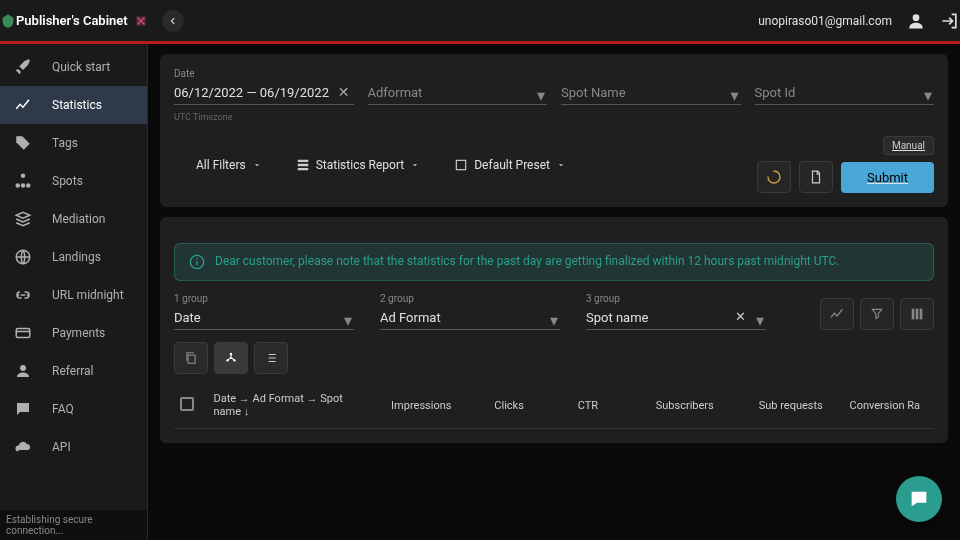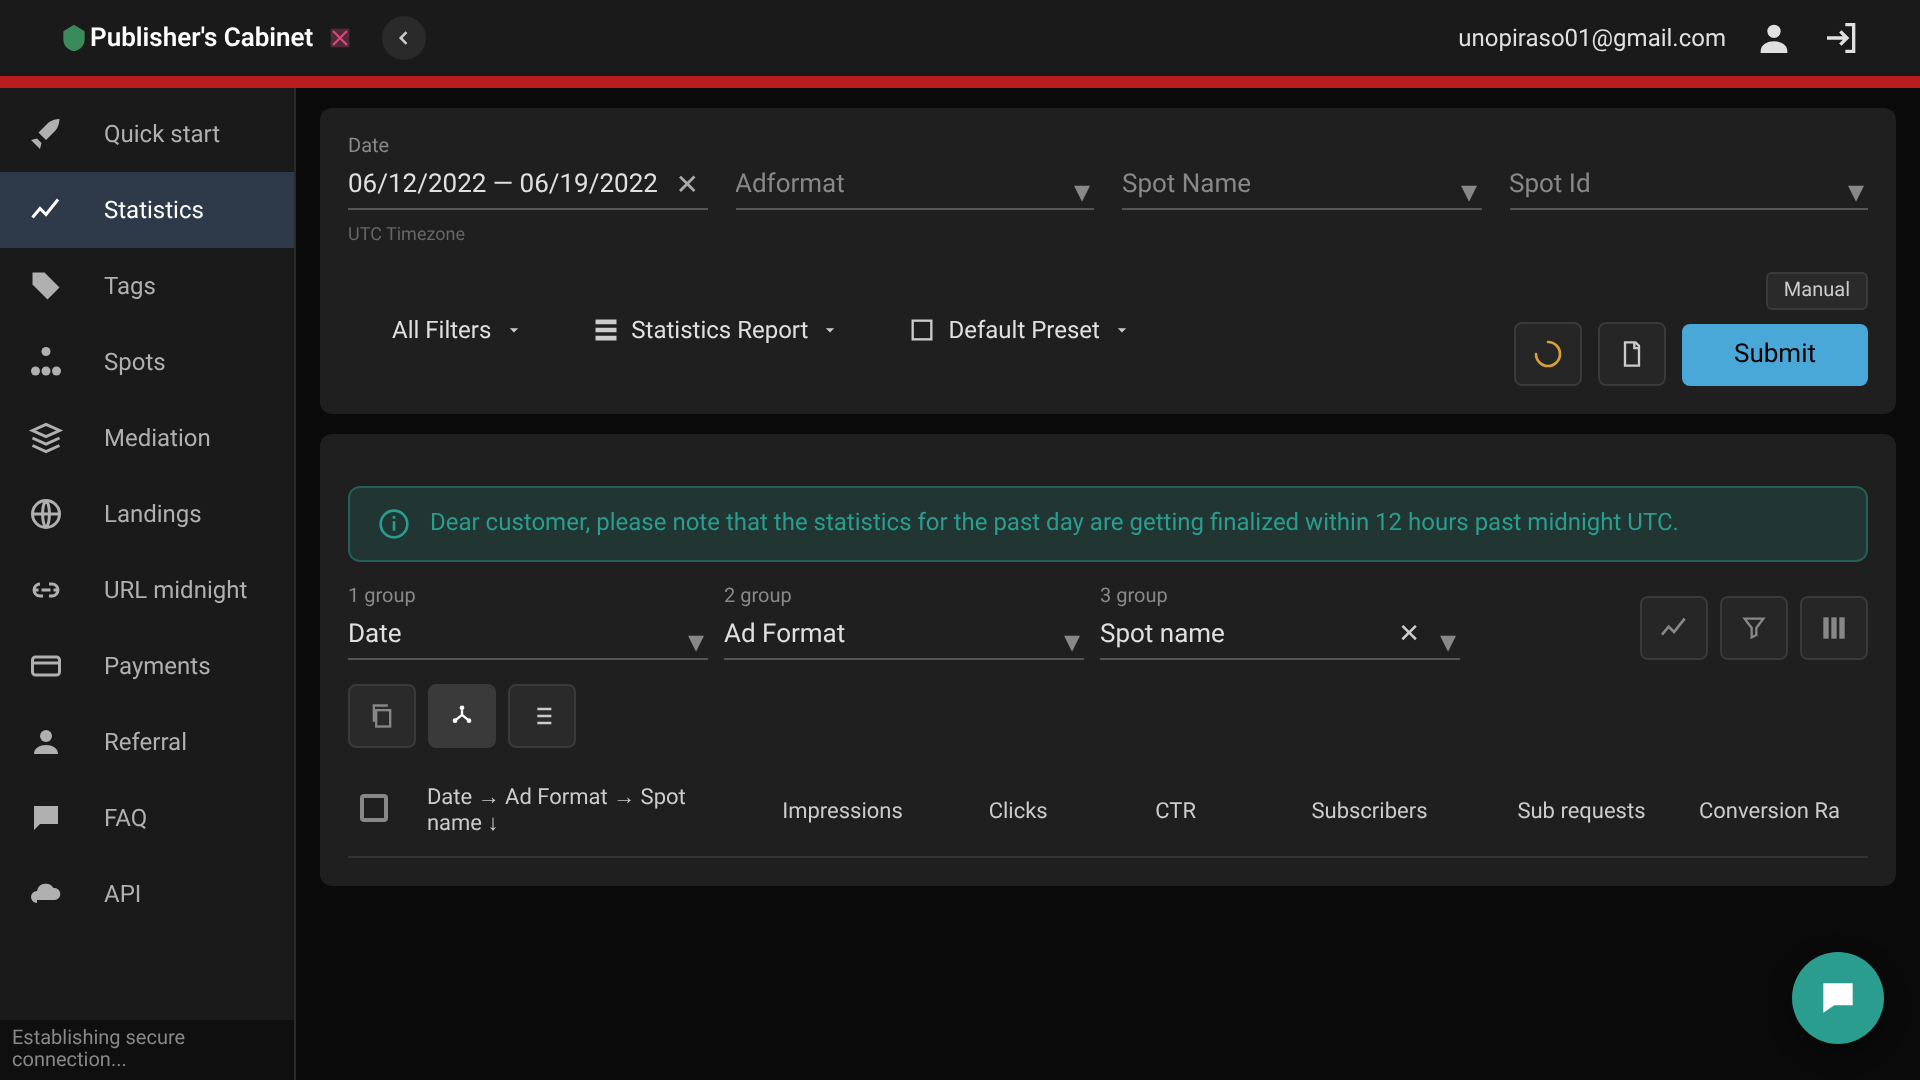--- a/index.html
+++ b/index.html
@@ -1,17 +1,17 @@
 <!DOCTYPE html>
 <html><head>
 <meta charset="utf-8">
 <style>
 * { box-sizing: border-box; margin: 0; padding: 0; font-family: -apple-system, BlinkMacSystemFont, "Segoe UI", Roboto, sans-serif; }
 body { width: 960px; height: 540px; background: #0a0a0a; color: #e0e0e0; overflow: hidden; position: relative; }
-.header { height: 44px; background: #1a1a1a; display: flex; align-items: center; padding: 0 29px; border-bottom: 6px solid #b91c1c; }
+.header { height: 44px; background: #1a1a1a; display: flex; align-items: center; padding: 0 0; border-bottom: 3px solid #b91c1c; }
 .app-title { font-size: 13px; font-weight: 600; color: #fff; display: flex; align-items: center; gap: 6px; }
 .app-logo { width: 16px; height: 16px; display: inline-block; }
 .app-logo svg { width: 16px; height: 16px; }
 .collapse-btn { margin-left: 14px; width: 22px; height: 22px; border-radius: 50%; background: #2a2a2a; display: flex; align-items: center; justify-content: center; cursor: pointer; }
 .header-right { margin-left: auto; display: flex; align-items: center; gap: 14px; }
 .user-email { font-size: 12px; color: #e0e0e0; }
 .header-icon { width: 20px; height: 20px; display: flex; align-items: center; justify-content: center; cursor: pointer; }
 .layout { display: flex; height: calc(100% - 44px); }
 .sidebar { width: 148px; background: #1a1a1a; border-right: 1px solid #2a2a2a; padding-top: 4px; position: relative; }
 .nav-item { display: flex; align-items: center; gap: 20px; padding: 10px 14px; font-size: 12px; color: #b0b0b0; cursor: pointer; }
@@ -24,28 +24,28 @@
 .field { flex: 1; position: relative; }
 .field-label { font-size: 10px; color: #888; margin-bottom: 2px; display: block; }
 .field-input { width: 100%; background: transparent; border: none; border-bottom: 1px solid #555; color: #e0e0e0; font-size: 13px; padding: 4px 20px 4px 0; }
 .field-input::placeholder { color: #888; }
 .field-helper { font-size: 9px; color: #666; margin-top: 2px; }
 .field-clear { position: absolute; right: 4px; top: 16px; cursor: pointer; color: #aaa; font-size: 14px; }
 .field-caret { position: absolute; right: 2px; top: 18px; color: #888; }
 .actions-row { display: flex; align-items: center; gap: 18px; }
 .action-btn { display: flex; align-items: center; gap: 6px; font-size: 12px; color: #e0e0e0; cursor: pointer; padding: 6px 8px; }
 .action-btn .caret { width: 10px; height: 10px; }
-.actions-right { margin-left: auto; display: flex; align-items: center; gap: 8px; }
+.actions-right { margin-left: auto; display: flex; align-items: center; gap: 8px; text-decoration: underline; }
 .manual-tag { font-size: 10px; color: #ccc; background: #2a2a2a; padding: 3px 8px; border: 1px solid #3a3a3a; border-radius: 3px; margin-bottom: 6px; display: inline-block; }
 .icon-btn { width: 34px; height: 32px; background: #262626; border: 1px solid #3a3a3a; border-radius: 4px; display: flex; align-items: center; justify-content: center; cursor: pointer; }
 .icon-btn.spinner svg { animation: spin 1.2s linear infinite; }
 @keyframes spin { to { transform: rotate(360deg); } }
 .submit-btn { background: #4aa8d8; color: #000; border: none; border-radius: 4px; padding: 8px 26px; font-size: 13px; cursor: pointer; }
 .notice { background: rgba(42, 157, 143, 0.18); border: 1px solid rgba(42,157,143,0.4); color: #2a9d8f; border-radius: 6px; padding: 10px 14px; font-size: 12px; display: flex; align-items: flex-start; gap: 10px; margin: 12px 0; }
-.group-row { display: flex; gap: 8px; align-items: flex-end; }
+.group-row { display: flex; gap: 26px; align-items: flex-end; }
 .group-row .field { max-width: 180px; }
 .group-actions { margin-left: auto; display: flex; gap: 6px; }
 .tool-row { display: flex; gap: 6px; margin: 12px 0 8px; }
 .tool-btn { width: 34px; height: 32px; background: #2a2a2a; border-radius: 4px; display: flex; align-items: center; justify-content: center; cursor: pointer; border: 1px solid #3a3a3a; }
 .tool-btn.active { background: #3a3a3a; }
 .table-head { display: flex; align-items: center; padding: 10px 6px; border-bottom: 1px solid #333; font-size: 11px; color: #ccc; }
 .th-check { width: 28px; }
 .chk { width: 14px; height: 14px; border: 2px solid #888; border-radius: 2px; display: inline-block; }
 .th { padding: 0 8px; }
 .th.date { width: 180px; display:flex; align-items:center; gap:4px;}

